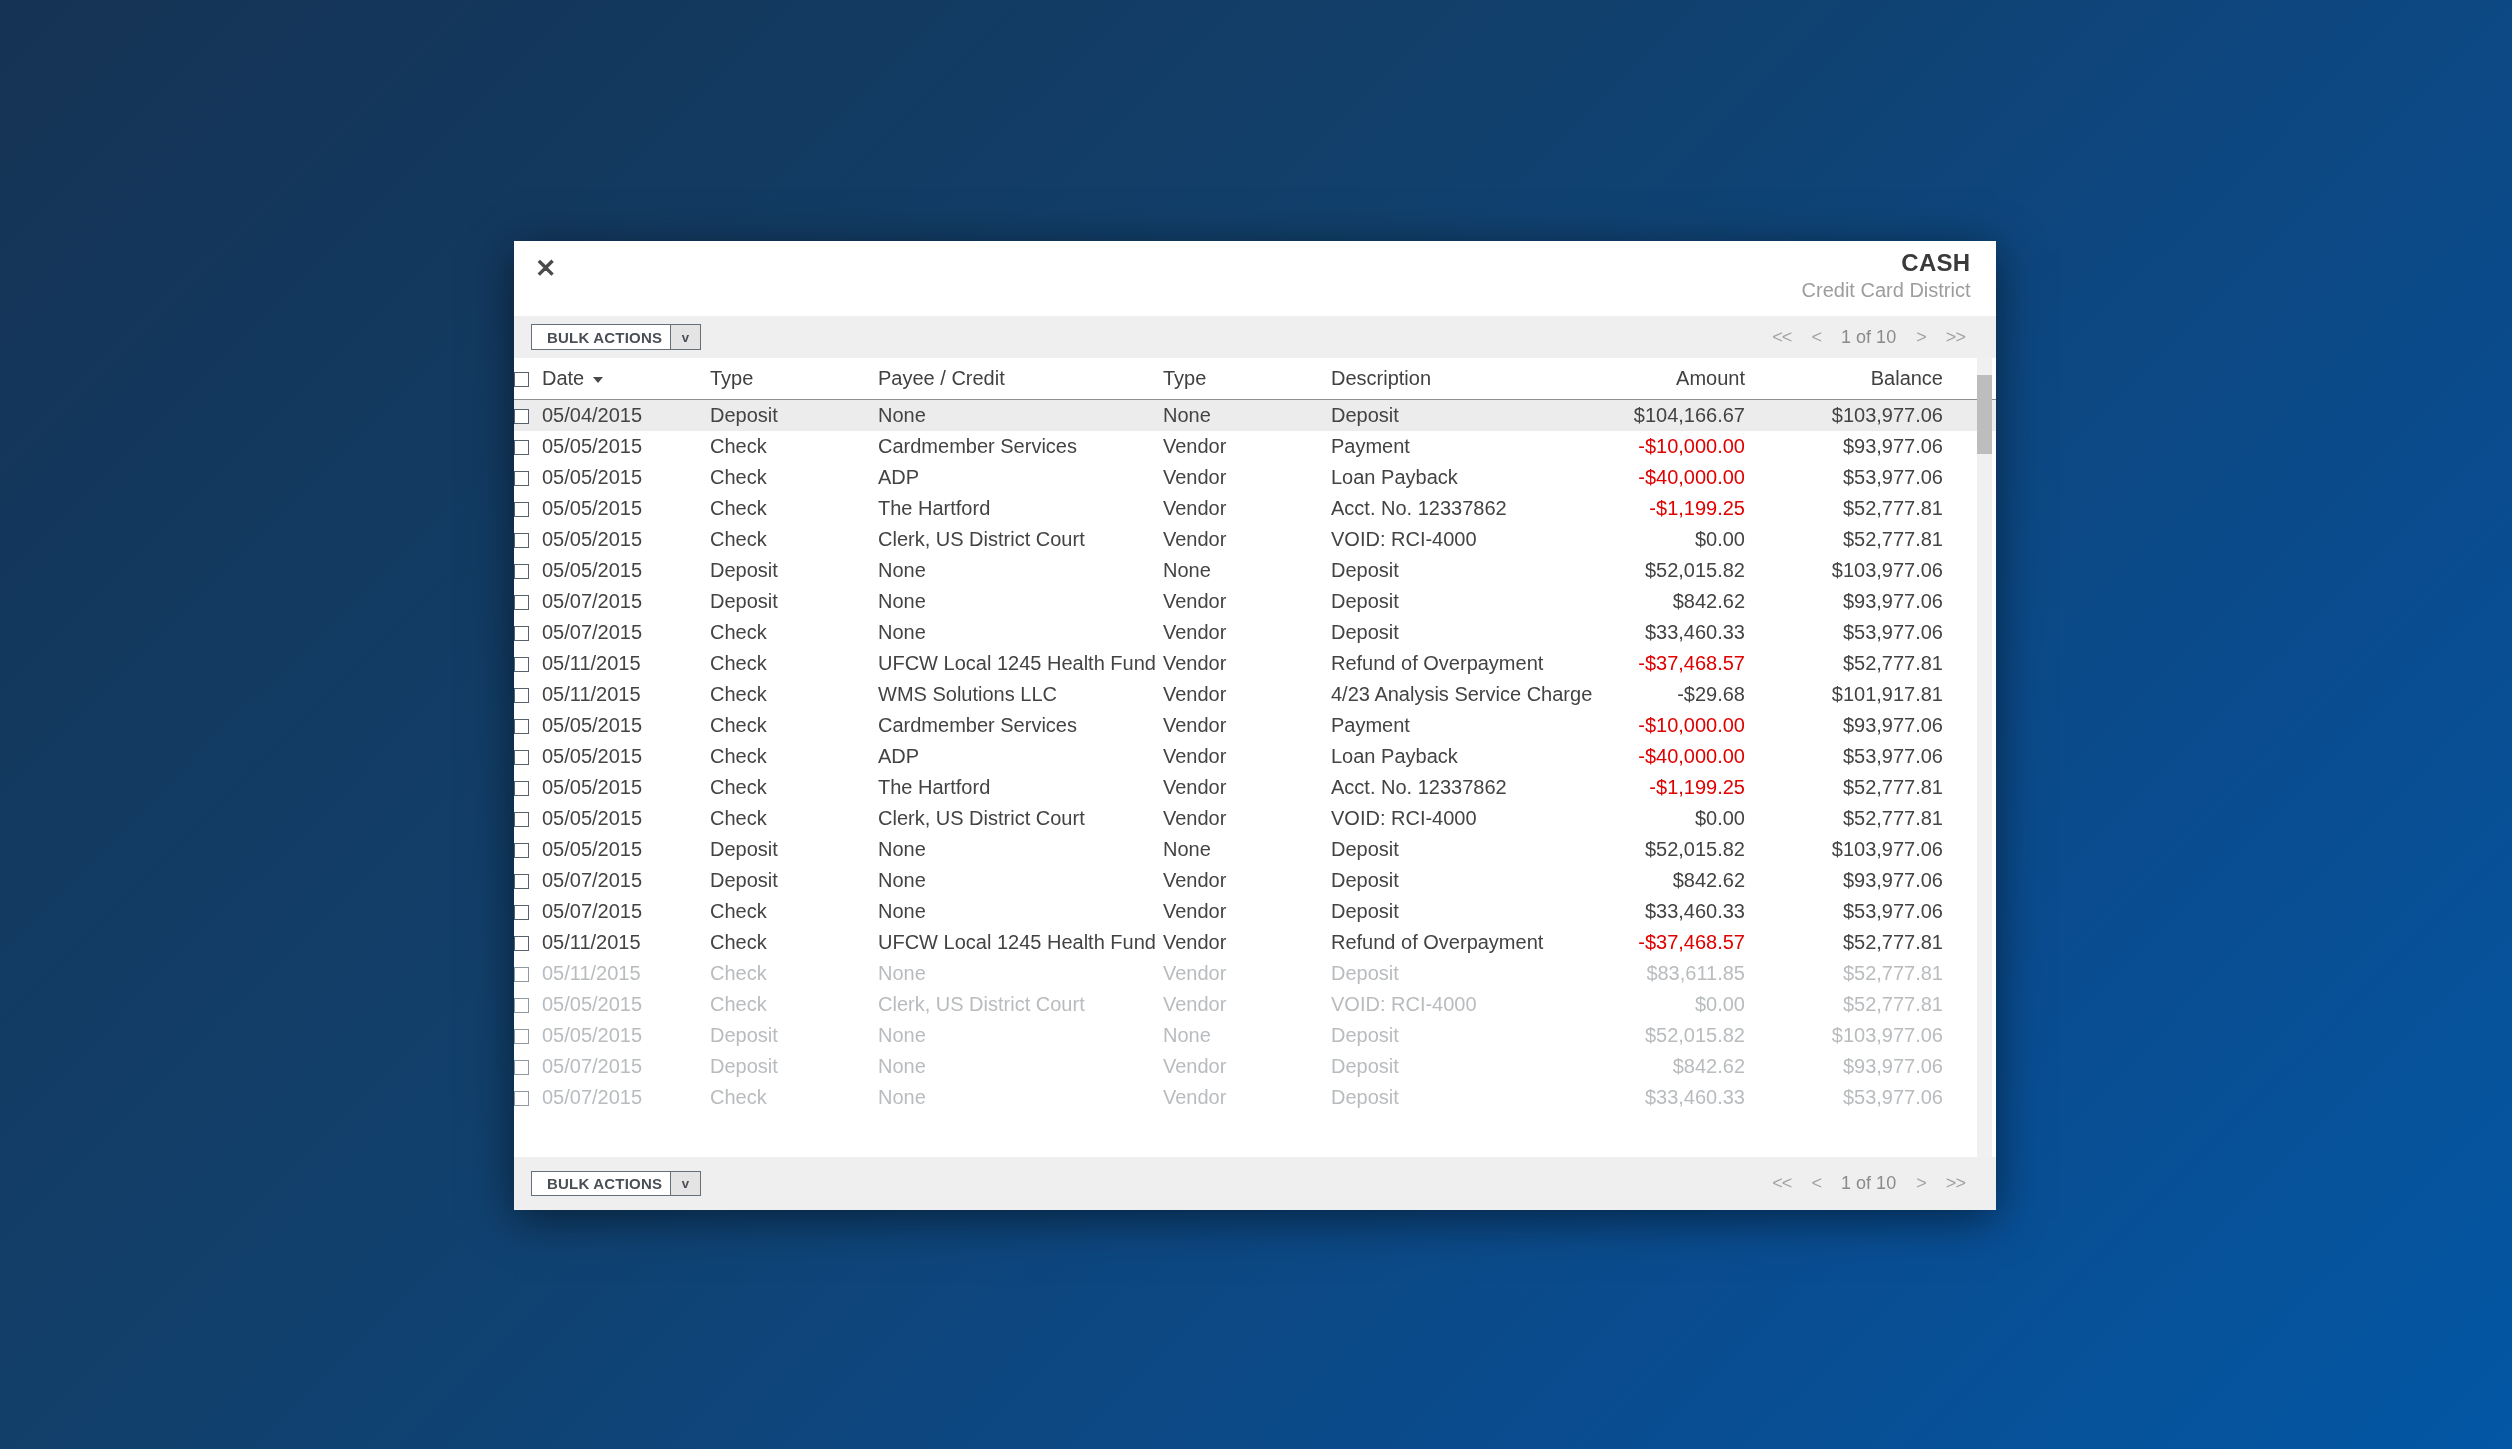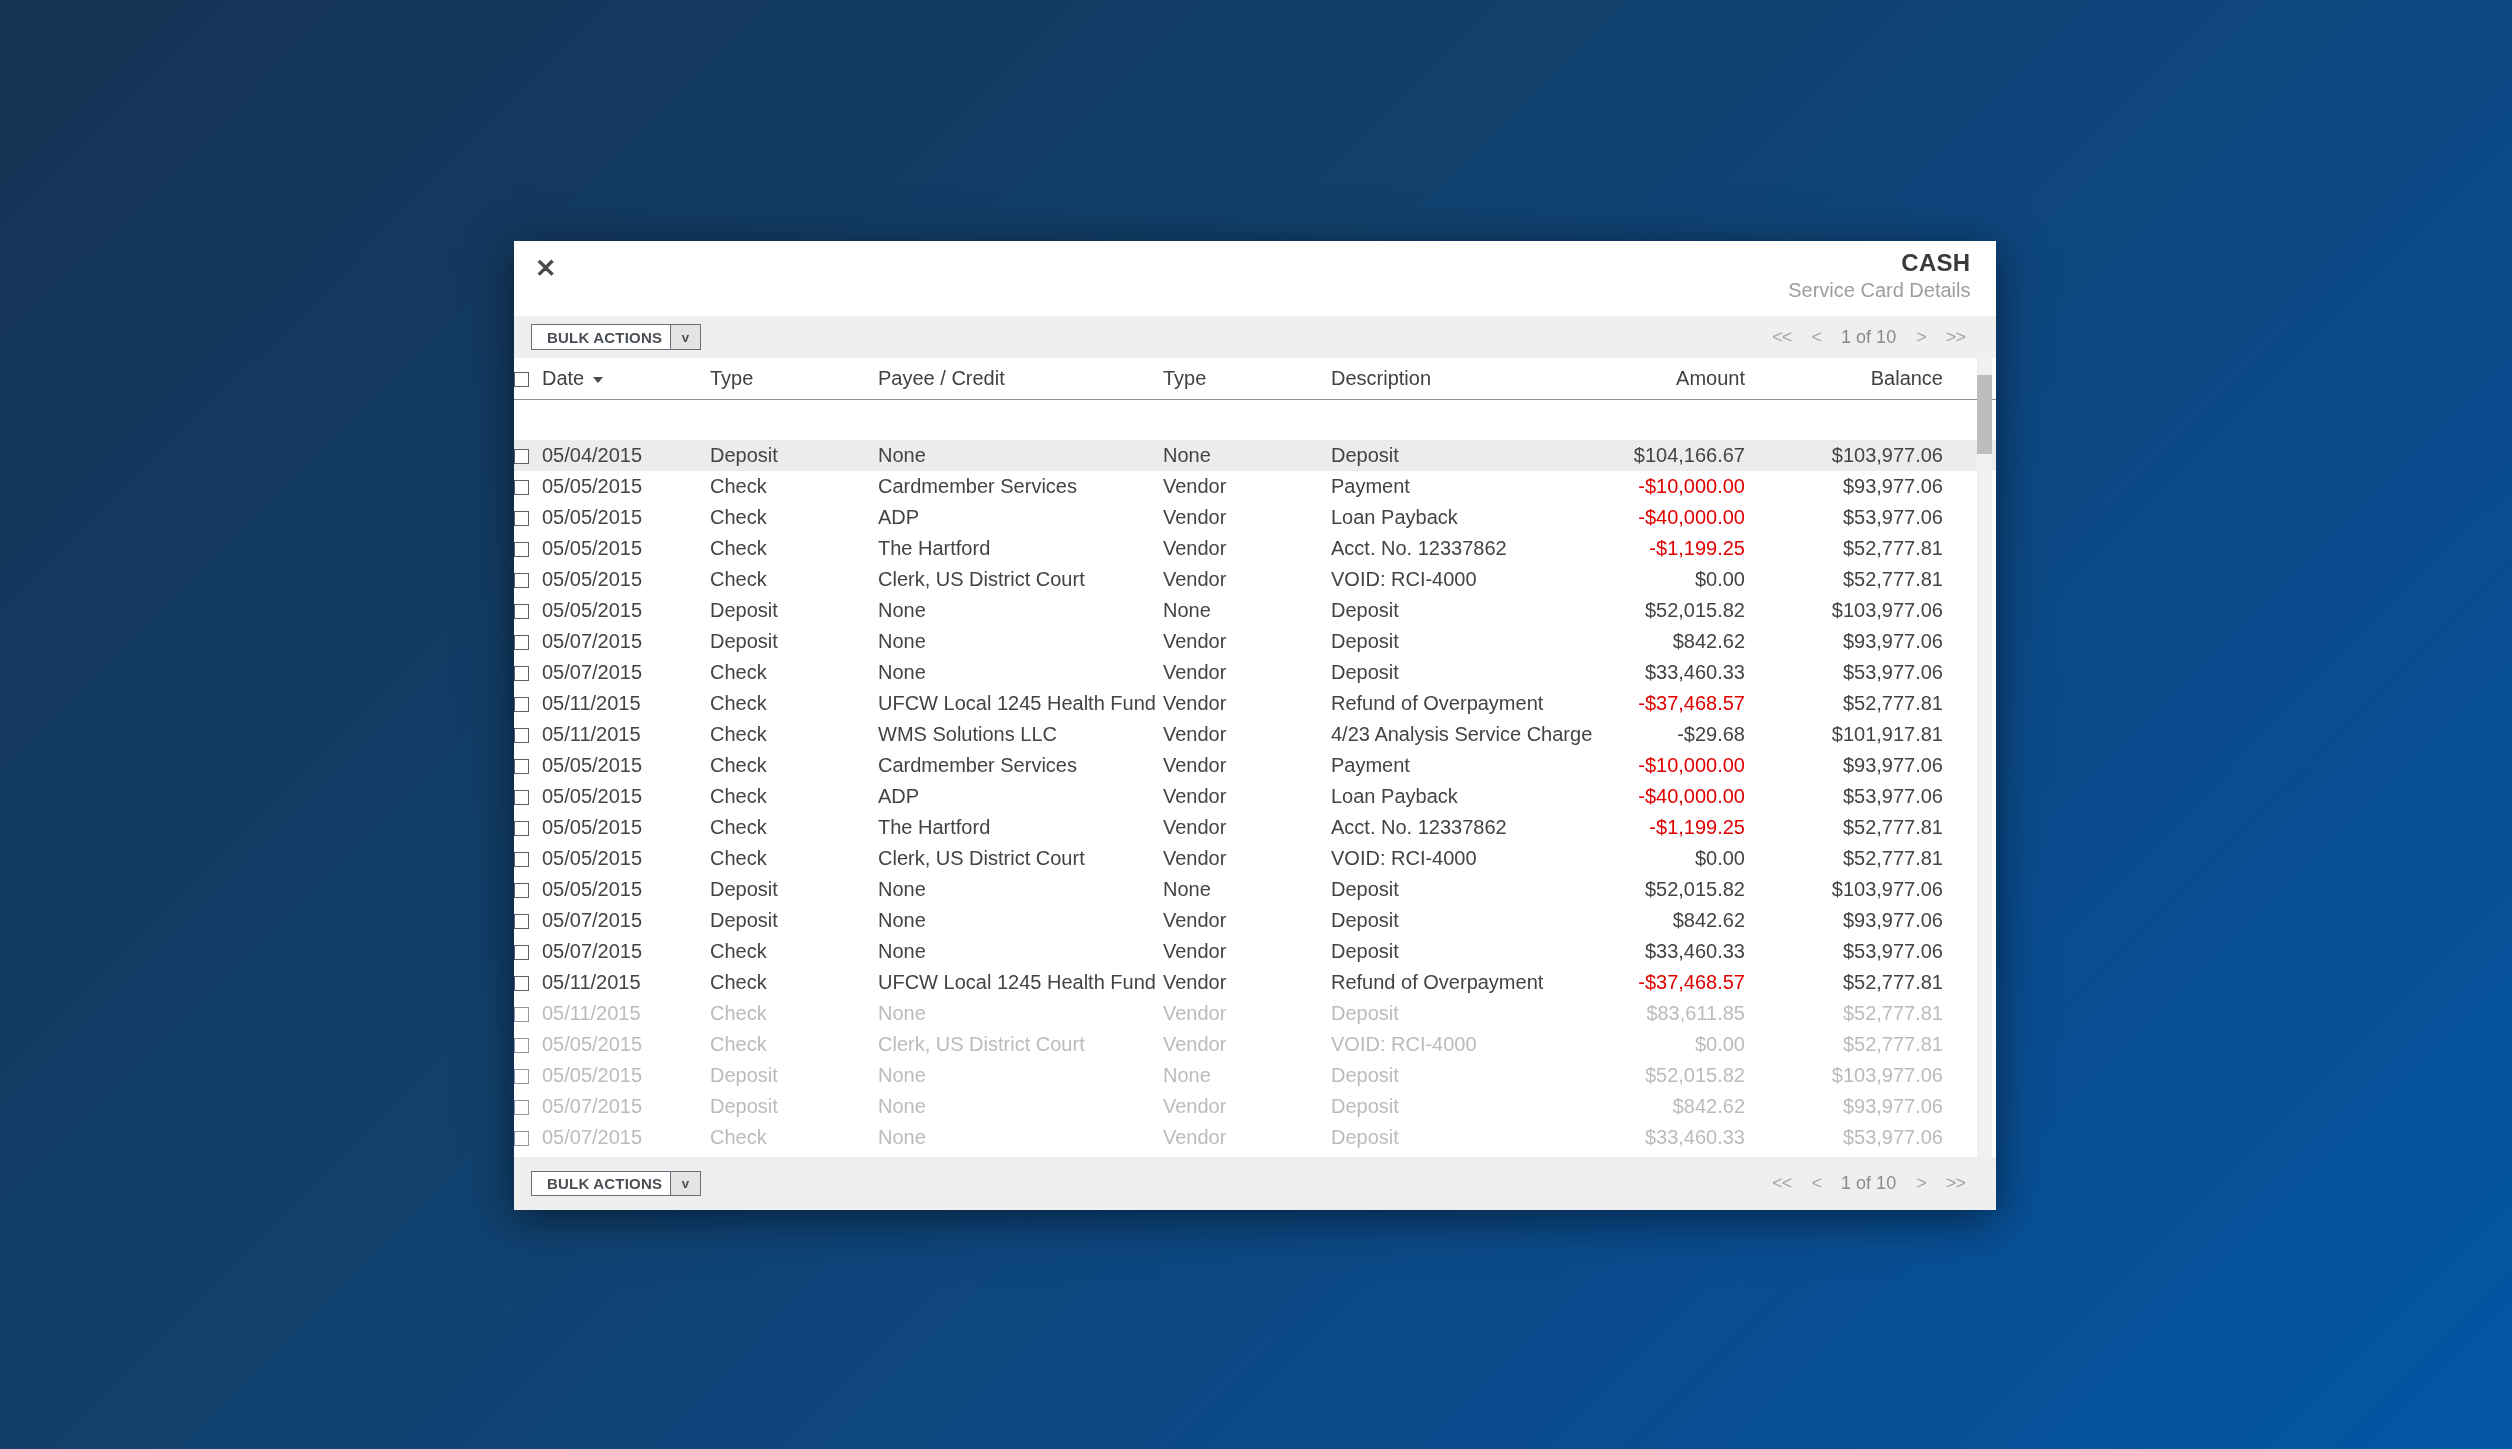--- a/index.html
+++ b/index.html
@@ -83,21 +83,21 @@
     display: inline-block;
     width: 0; height: 0;
     border-left: 5.7px solid transparent;
     border-right: 5.7px solid transparent;
     border-top: 6.6px solid #4a4a4a;
     margin-left: 8.5px;
     vertical-align: middle;
   }
   .rows { flex: 0 0 auto; }
   .row { height: 31px; font-size: 20px; color: var(--row-text, #434343); cursor: pointer; }
-  .row.highlighted { background: var(--selected-bg, #ececec); margin-top: 40px; }
+  .row.highlighted { background: var(--selected-bg, #ececec); }
   .row.dimmed { color: var(--dimmed, #b9bcbe); }
   .row .red { color: var(--red, #e00000); }
   .checkbox {
     display: inline-block;
     width: 15px; height: 15px;
     border: 1.9px solid #57626e;
     background: #ffffff;
     vertical-align: middle;
     cursor: pointer;
   }
@@ -120,21 +120,21 @@
 </head>
 <body>
 
 <div class="stage">
   <div class="modal">
 
     <div class="modal-top">
       <span class="close-btn">✕</span>
       <div class="title-block">
         <div class="dialog-title">CASH</div>
-        <div class="dialog-subtitle">Service Card Details</div>
+        <div class="dialog-subtitle">Credit Card District</div>
       </div>
     </div>
 
     <div class="toolbar top">
       <div class="bulk-select">
         <span class="bulk-label">BULK ACTIONS</span>
         <span class="bulk-arrow">v</span>
       </div>
       <div class="pager">
         <span class="pg">&lt;&lt;</span>

